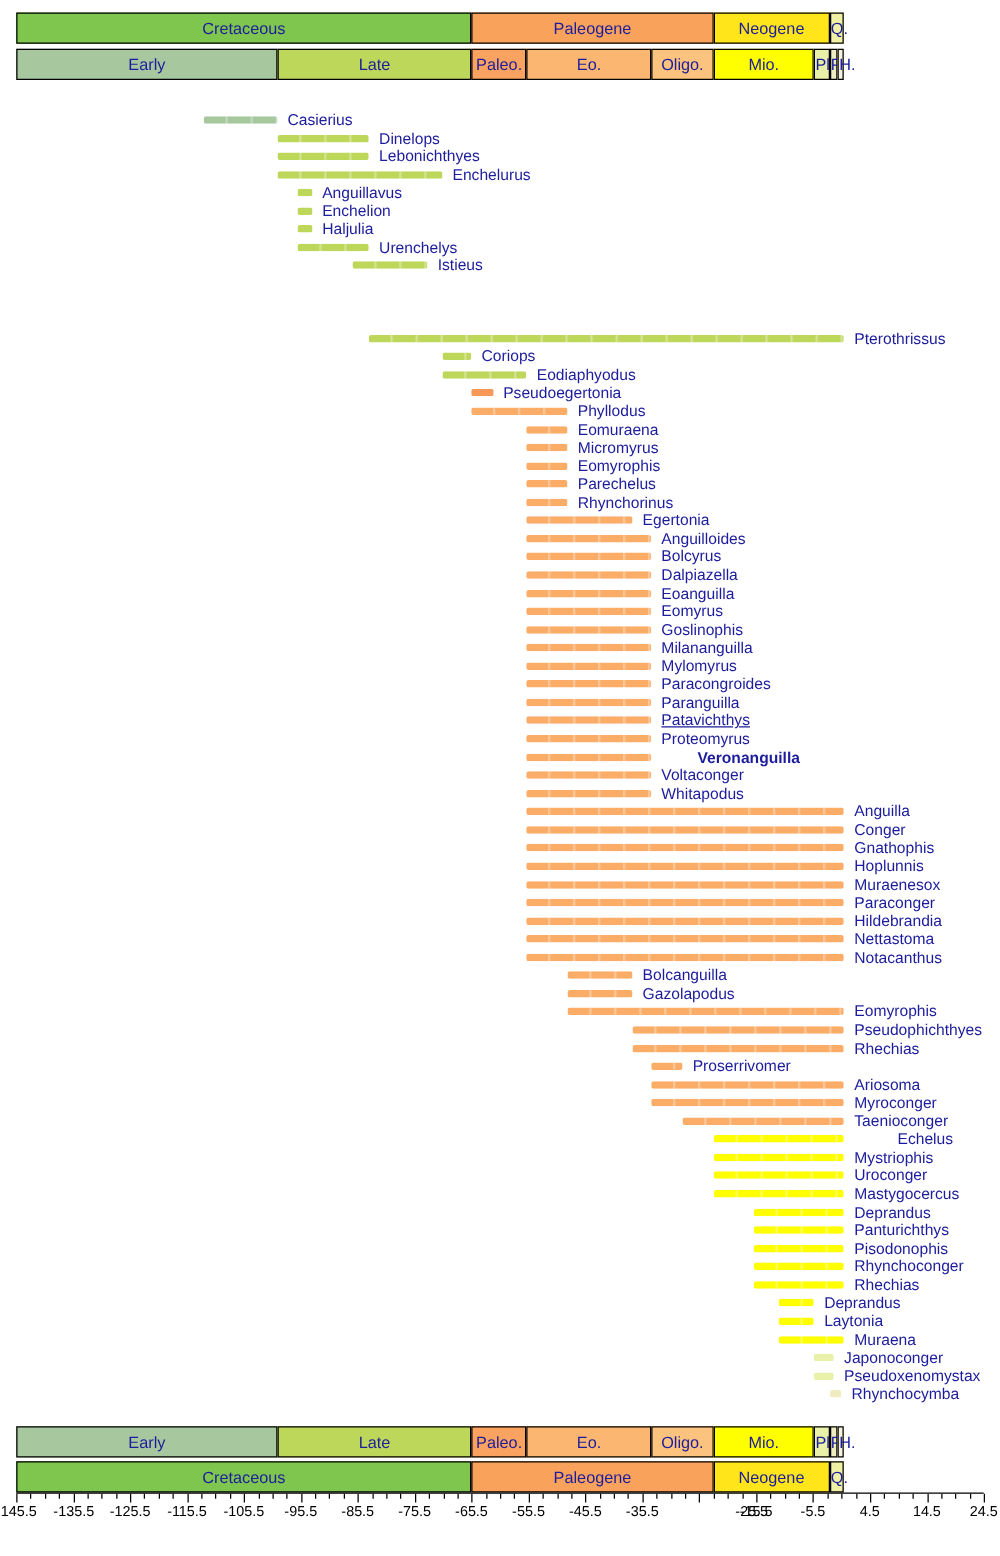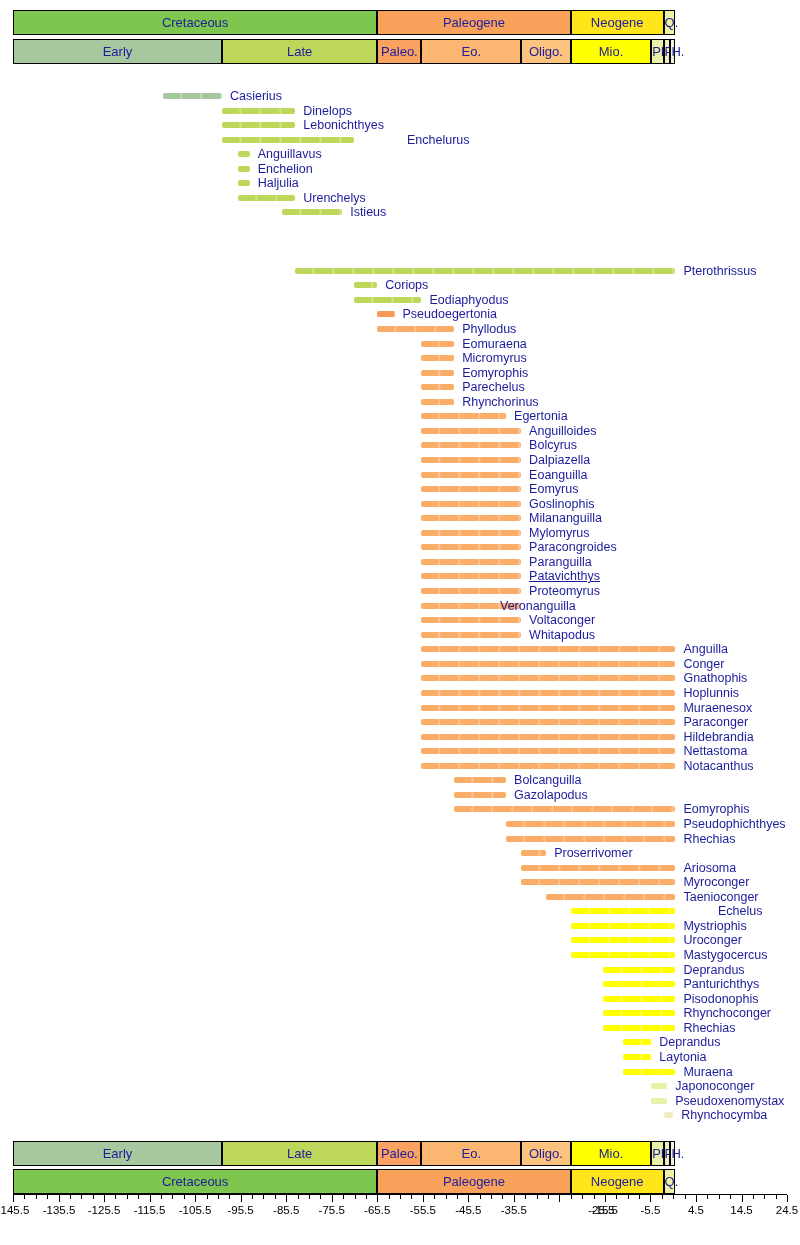--- a/index.html
+++ b/index.html
@@ -51,21 +51,21 @@
       <div class="tsbox" style="left: 670.445px; width: 5.00824px; top: 39px; height: 25px; background: rgb(247, 242, 221);">H.</div>
     </div>
   <div id="plot">
       <div class="taxon-bar" style="left: 162.792px; width: 59.1882px; top: 93px; background-color: rgb(167, 199, 159);"></div>
       <div class="taxon-label" style="left: 229.98px; top: 88px;">Casierius</div>
       <div class="taxon-bar" style="left: 221.98px; width: 73.3024px; top: 107.56px; background-color: rgb(189, 215, 91);"></div>
       <div class="taxon-label" style="left: 303.282px; top: 102.56px;">Dinelops</div>
       <div class="taxon-bar" style="left: 221.98px; width: 73.3024px; top: 122.12px; background-color: rgb(189, 215, 91);"></div>
       <div class="taxon-label" style="left: 303.282px; top: 117.12px;">Lebonichthyes</div>
       <div class="taxon-bar" style="left: 221.98px; width: 132.035px; top: 136.68px; background-color: rgb(189, 215, 91);"></div>
-      <div class="taxon-label" style="left: 362.015px; top: 131.68px; margin-left: 45px;">Enchelurus</div>
+      <div class="taxon-label" style="left: 362.015px; top: 131.68px;">Enchelurus</div>
       <div class="taxon-bar" style="left: 238.371px; width: 11.3824px; top: 151.24px; background-color: rgb(189, 215, 91);"></div>
       <div class="taxon-label" style="left: 257.753px; top: 146.24px;">Anguillavus</div>
       <div class="taxon-bar" style="left: 238.371px; width: 11.3824px; top: 165.8px; background-color: rgb(189, 215, 91);"></div>
       <div class="taxon-label" style="left: 257.753px; top: 160.8px;">Enchelion</div>
       <div class="taxon-bar" style="left: 238.371px; width: 11.3824px; top: 180.36px; background-color: rgb(189, 215, 91);"></div>
       <div class="taxon-label" style="left: 257.753px; top: 175.36px;">Haljulia</div>
       <div class="taxon-bar" style="left: 238.371px; width: 56.9118px; top: 194.92px; background-color: rgb(189, 215, 91);"></div>
       <div class="taxon-label" style="left: 303.282px; top: 189.92px;">Urenchelys</div>
       <div class="taxon-bar" style="left: 282.079px; width: 60.0988px; top: 209.48px; background-color: rgb(189, 215, 91);"></div>
       <div class="taxon-label" style="left: 350.178px; top: 204.48px;">Istieus</div>
@@ -109,21 +109,21 @@
       <div class="taxon-label" style="left: 529.108px; top: 524.8px;">Mylomyrus</div>
       <div class="taxon-bar" style="left: 421.399px; width: 99.7094px; top: 544.36px; background-color: rgb(251, 172, 103);"></div>
       <div class="taxon-label" style="left: 529.108px; top: 539.36px;">Paracongroides</div>
       <div class="taxon-bar" style="left: 421.399px; width: 99.7094px; top: 558.92px; background-color: rgb(251, 172, 103);"></div>
       <div class="taxon-label" style="left: 529.108px; top: 553.92px;">Paranguilla</div>
       <div class="taxon-bar" style="left: 421.399px; width: 99.7094px; top: 573.48px; background-color: rgb(251, 172, 103);"></div>
       <div class="taxon-label" style="left: 529.108px; top: 568.48px; text-decoration: underline;">Patavichthys</div>
       <div class="taxon-bar" style="left: 421.399px; width: 99.7094px; top: 588.04px; background-color: rgb(251, 172, 103);"></div>
       <div class="taxon-label" style="left: 529.108px; top: 583.04px;">Proteomyrus</div>
       <div class="taxon-bar" style="left: 421.399px; width: 99.7094px; top: 602.6px; background-color: rgb(251, 172, 103);"></div>
-      <div class="taxon-label" style="left: 500px; top: 597.6px;">Veronanguilla</div>
+      <div class="taxon-label" style="left: 558px; top: 597.6px; font-weight: bold;">Veronanguilla</div>
       <div class="taxon-bar" style="left: 421.399px; width: 99.7094px; top: 617.16px; background-color: rgb(251, 172, 103);"></div>
       <div class="taxon-label" style="left: 529.108px; top: 612.16px;">Voltaconger</div>
       <div class="taxon-bar" style="left: 421.399px; width: 99.7094px; top: 631.72px; background-color: rgb(251, 172, 103);"></div>
       <div class="taxon-label" style="left: 529.108px; top: 626.72px;">Whitapodus</div>
       <div class="taxon-bar" style="left: 421.399px; width: 254.054px; top: 646.28px; background-color: rgb(251, 172, 103);"></div>
       <div class="taxon-label" style="left: 683.453px; top: 641.28px;">Anguilla</div>
       <div class="taxon-bar" style="left: 421.399px; width: 254.054px; top: 660.84px; background-color: rgb(251, 172, 103);"></div>
       <div class="taxon-label" style="left: 683.453px; top: 655.84px;">Conger</div>
       <div class="taxon-bar" style="left: 421.399px; width: 254.054px; top: 675.4px; background-color: rgb(251, 172, 103);"></div>
       <div class="taxon-label" style="left: 683.453px; top: 670.4px;">Gnathophis</div>

